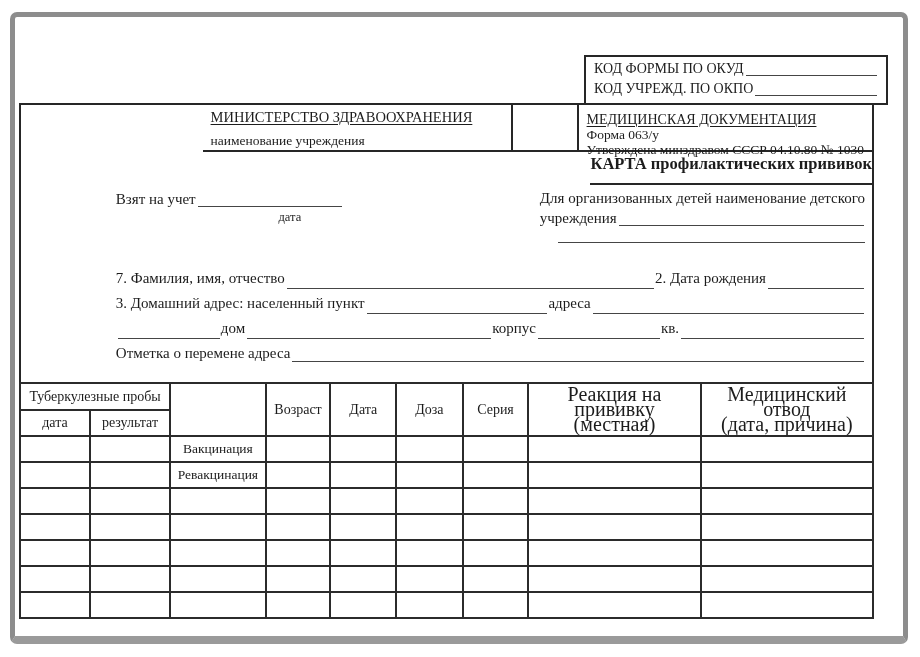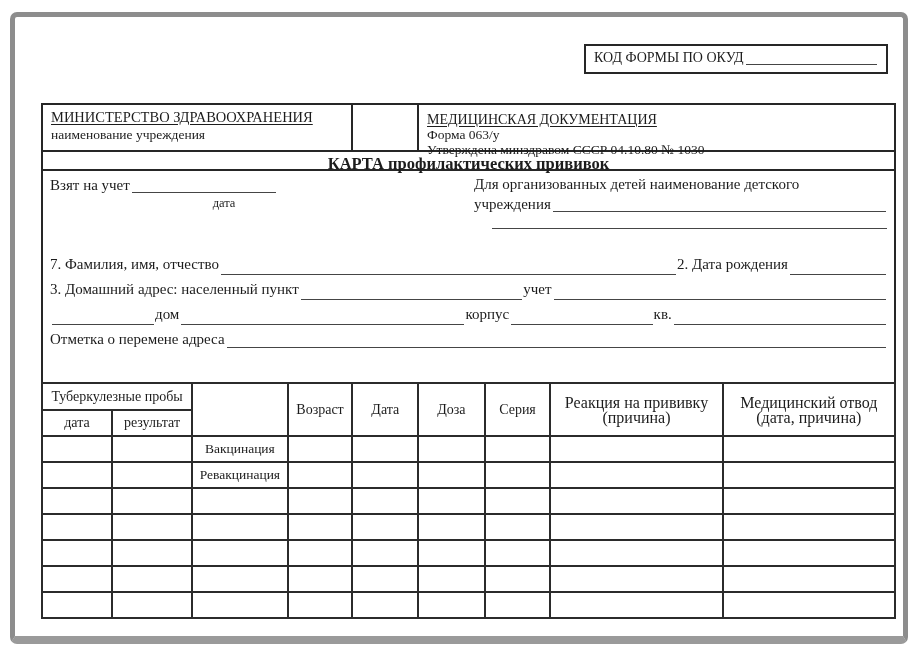--- a/index.html
+++ b/index.html
@@ -20,49 +20,49 @@
     border: 5px solid #8d8d8d;
     border-bottom-width: 8px;
     border-bottom-color: #9a9a9a;
     border-radius: 7px;
     background: #fff;
   }
   .inner { position: relative; width: 100%; height: 100%; }
 
   
   .code-box {
-    position: absolute; top: 27px; right: 15px; width: 304px;
+    position: absolute; top: 38px; right: 15px; width: 304px;
     border: 2px solid #262626;
     padding: 2px 8px 4px 8px;
     font-size: 14px;
   }
   .code-line { display: flex; height: 20px; line-height: 19px; }
   .code-line .lbl { white-space: nowrap; }
   .bl { flex: 1 1 auto; border-bottom: 1px solid #454545; margin: 0 1px 3px 2px; }
 
   
   .form-box {
-    position: absolute; left: 26px; top: 86px;
+    position: absolute; left: 4px; top: 86px;
     width: 855px; height: 516px;
     border: 2px solid #262626;
-    display: flex; flex-direction: column;
+    display: flex; flex-direction: column; align-items: flex-end;
   }
 
   .head-row { display: flex; border-bottom: 2px solid #262626; height: 47px; }
   .hc-left { width: 310px; border-right: 2px solid #262626; padding: 4px 10px 2px 8px; }
   .min-title { font-size: 14.5px; text-decoration: underline; text-underline-offset: 2px; white-space: nowrap; }
-  .min-sub { font-size: 13.5px; margin-top: 1px; }
+  .min-sub { font-size: 13.5px; margin-top: 7px; }
   .hc-mid { width: 66px; border-right: 2px solid #262626; }
   .hc-right { flex: 1; padding: 7px 8px; font-size: 13.5px; line-height: 15px; }
   .doc-title { font-size: 14px; text-decoration: underline; text-underline-offset: 2px; }
 
   .title-row {
     border-bottom: 2px solid #262626;
     text-align: center; font-weight: bold;
-    font-size: 16.5px; height: 19px; line-height: 24px;
+    font-size: 16.5px; height: 33px; line-height: 24px;
   }
 
   .fields { flex: 1; padding: 4px 7px 0 7px; font-size: 15px; overflow: hidden; border-radius: 10px; }
   .taken { display: flex; height: 78px; }
   .taken-left { width: 424px; }
   .fl { display: flex; line-height: 21px; white-space: nowrap; }
   .bl-reg { flex: 0 0 144px; }
   .hint { font-size: 12.5px; margin-left: 128px; width: 92px; text-align: center; }
   .taken-right { flex: 1; }
   .taken-right .l1 { line-height: 19px; }
@@ -86,32 +86,36 @@
   .vac th, .vac td {
     border: 2px solid #2b2b2b;
     padding: 0 2px;
     font-weight: normal;
     text-align: center;
     overflow: hidden;
   }
   .vac thead tr.hr1 { height: 27px; }
   .vac thead tr.hr2 { height: 26px; }
   .vac tbody tr { height: 26px; }
-  .hdr2line { font-size: 16px; line-height: 15px; }
+  .hdr2line { font-size: 20px; line-height: 15px; }
   .vac-label { font-size: 13.5px; }
 </style>
 </head>
 <body>
 
 <div class="frame">
   <div class="inner">
 
     <div class="code-box">
       <div class="code-line">
         <span class="lbl">КОД ФОРМЫ ПО ОКУД</span>
+        <span class="bl"></span>
+      </div>
+      <div class="code-line">
+        <span class="lbl">КОД УЧРЕЖД. ПО ОКПО</span>
         <span class="bl"></span>
       </div>
     </div>
 
     <div class="form-box">
 
       <div class="head-row">
         <div class="hc-left">
           <div class="min-title">МИНИСТЕРСТВО ЗДРАВООХРАНЕНИЯ</div>
           <div class="min-sub">наименование учреждения</div>
@@ -149,21 +153,21 @@
         <div class="f-line">
           <span>7. Фамилия, имя, отчество</span>
           <span class="bl g1"></span>
           <span>2. Дата рождения</span>
           <span class="bl bl-fix96"></span>
         </div>
 
         <div class="f-line">
           <span>3. Домашний адрес: населенный пункт</span>
           <span class="bl g2"></span>
-          <span>учет</span>
+          <span>адреса</span>
           <span class="bl g3"></span>
         </div>
 
         <div class="f-line">
           <span class="bl bl-fix100"></span>
           <span>дом</span>
           <span class="bl g2"></span>
           <span>корпус</span>
           <span class="bl g1"></span>
           <span>кв.</span>
@@ -192,21 +196,21 @@
         <thead>
           <tr class="hr1">
             <th colspan="2">Туберкулезные пробы</th>
             <th rowspan="2"></th>
             <th rowspan="2">Возраст</th>
             <th rowspan="2">Дата</th>
             <th rowspan="2">Доза</th>
             <th rowspan="2">Серия</th>
             <th rowspan="2" class="hdr2line">
               <div>Реакция на прививку</div>
-              <div>(причина)</div>
+              <div>(местная)</div>
             </th>
             <th rowspan="2" class="hdr2line">
               <div>Медицинский отвод</div>
               <div>(дата, причина)</div>
             </th>
           </tr>
           <tr class="hr2">
             <th>дата</th>
             <th>результат</th>
           </tr>

